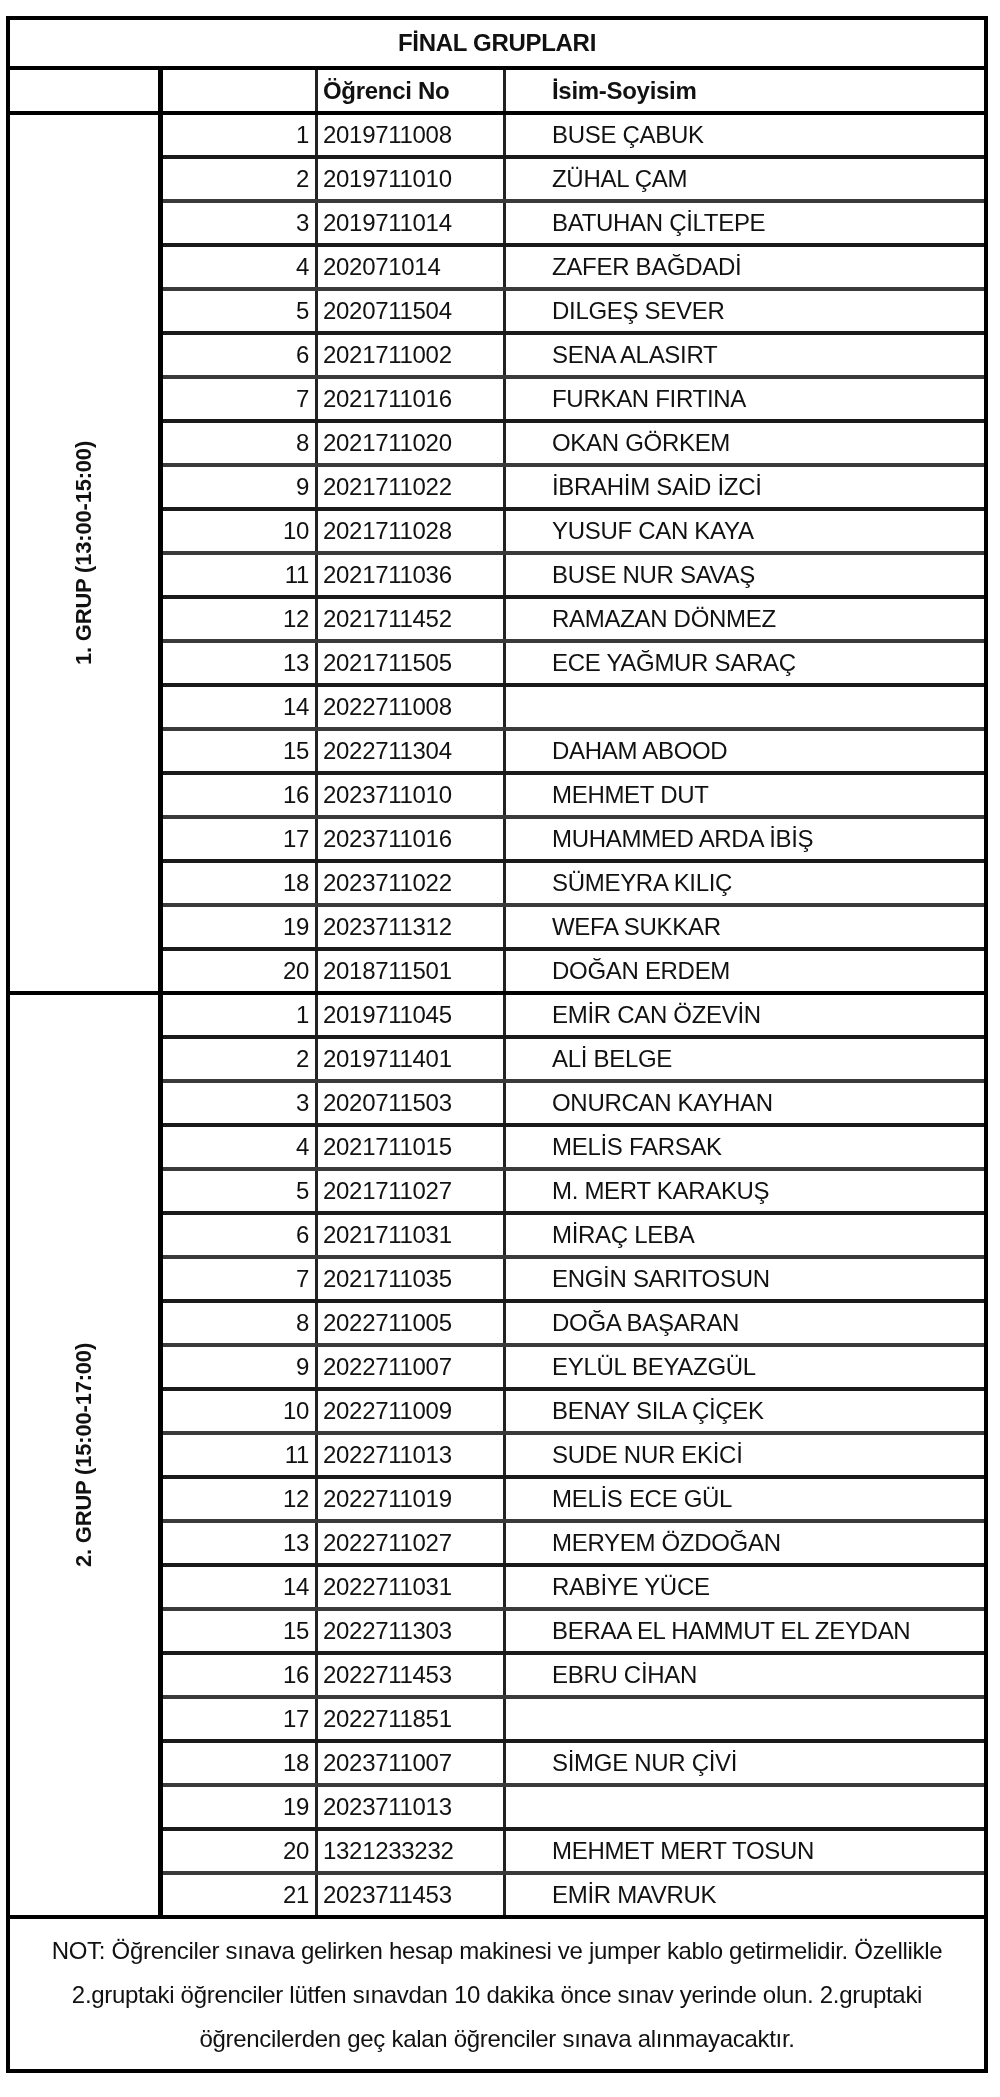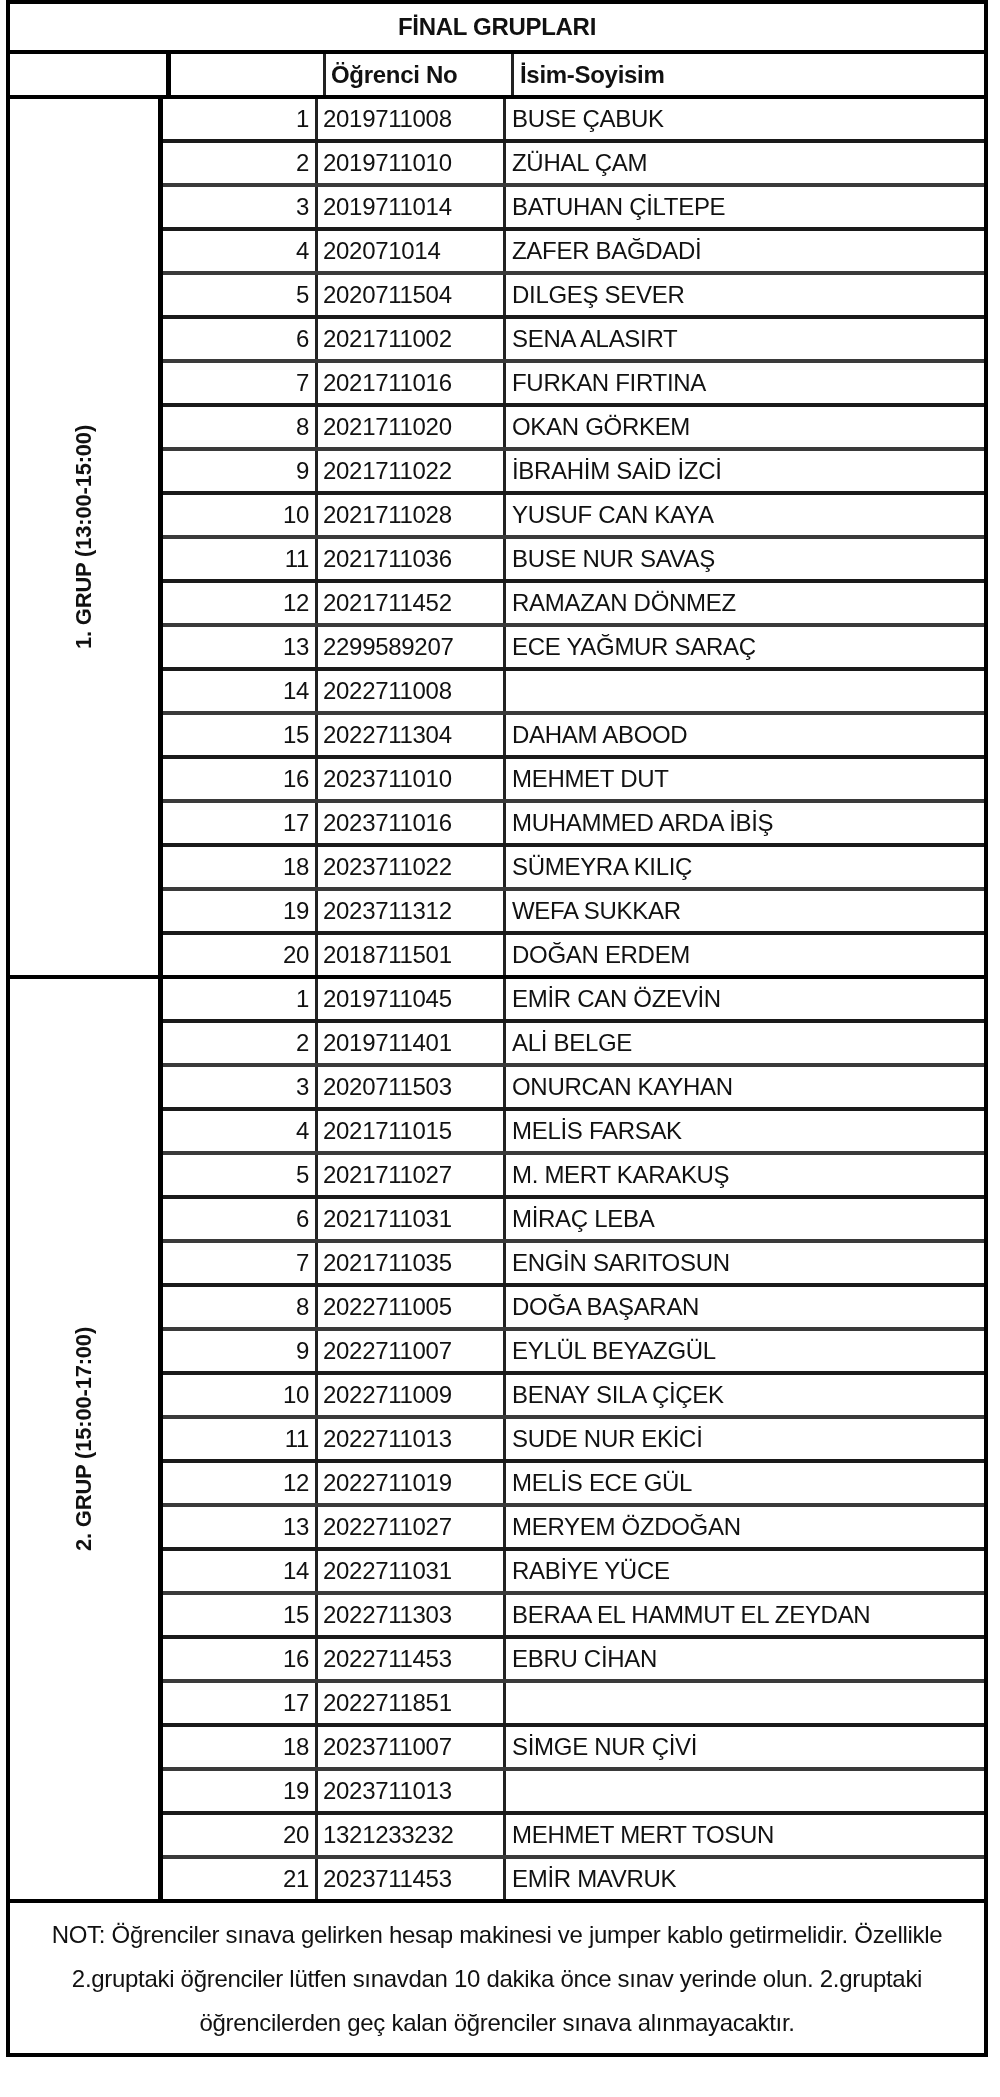--- a/index.html
+++ b/index.html
@@ -1,44 +1,44 @@
 <!DOCTYPE html>
 <html><head>
 <meta charset="utf-8">
 <style>
   html, body { margin: 0; padding: 0; background: #ffffff; }
   body { width: 1000px; height: 2097px; position: relative; font-family: "Liberation Sans", sans-serif; color: #111; }
   .sheet {
-    position: absolute; left: 6px; top: 0; width: 982px;
+    position: absolute; left: 6px; top: 16px; width: 982px;
     border: 4px solid #000; box-sizing: border-box; background: #fff;
   }
   .title-row {
     height: 46px; border-bottom: 4px solid #000; box-sizing: content-box;
     display: flex; align-items: center; justify-content: center;
     font-weight: bold; font-size: 24px; letter-spacing: -0.3px;
   }
-  .header-row { display: flex; height: 41px; border-bottom: 4px solid #000; padding-left: 8px; }
+  .header-row { display: flex; height: 41px; border-bottom: 4px solid #000; }
   .group-block { display: flex; border-bottom: 4px solid #000; }
   .group-label-cell {
     width: 153px; flex: 0 0 153px; border-right: 5px solid #000;
     position: relative; box-sizing: border-box;
   }
   .group-label {
     position: absolute; left: 50%; top: 50%;
     transform: translate(-50%, -50%) rotate(-90deg);
     white-space: nowrap; font-weight: bold; font-size: 22px; letter-spacing: -0.2px;
   }
   .rows { flex: 1; display: flex; flex-direction: column; }
   .row { display: flex; height: 40px; border-bottom: 4px solid #1a1a1a; }
   .row:nth-child(even) { border-bottom-color: #3a3a3a; }
   .row:last-child { border-bottom: none; }
   .cell { display: flex; align-items: center; font-size: 24px; box-sizing: border-box; white-space: nowrap; overflow: hidden; letter-spacing: -0.3px; }
   .c-num { width: 155px; flex: 0 0 155px; justify-content: flex-end; padding-right: 6px; border-right: 3px solid #222; }
   .c-id { width: 188px; flex: 0 0 188px; padding-left: 5px; border-right: 3px solid #222; }
-  .c-name { flex: 1; padding-left: 6px; }
+  .c-name { flex: 1; padding-left: 6px; margin-left: 40px; }
   .header-row .group-label-cell { border-right: 5px solid #000; }
   .header-row .cell { font-weight: bold; }
   .note {
     padding: 10px 18px 8px 18px; text-align: center; font-size: 24px; line-height: 44px;
     letter-spacing: -0.3px;
   }
 </style>
 </head>
 <body>
 
@@ -113,21 +113,21 @@
             <div class="cell c-id">2021711036</div>
             <div class="cell c-name">BUSE NUR SAVAŞ</div>
           </div>
           <div class="row">
             <div class="cell c-num">12</div>
             <div class="cell c-id">2021711452</div>
             <div class="cell c-name">RAMAZAN DÖNMEZ</div>
           </div>
           <div class="row">
             <div class="cell c-num">13</div>
-            <div class="cell c-id">2299589207</div>
+            <div class="cell c-id">2021711505</div>
             <div class="cell c-name">ECE YAĞMUR SARAÇ</div>
           </div>
           <div class="row">
             <div class="cell c-num">14</div>
             <div class="cell c-id">2022711008</div>
           </div>
           <div class="row">
             <div class="cell c-num">15</div>
             <div class="cell c-id">2022711304</div>
             <div class="cell c-name">DAHAM ABOOD</div>

